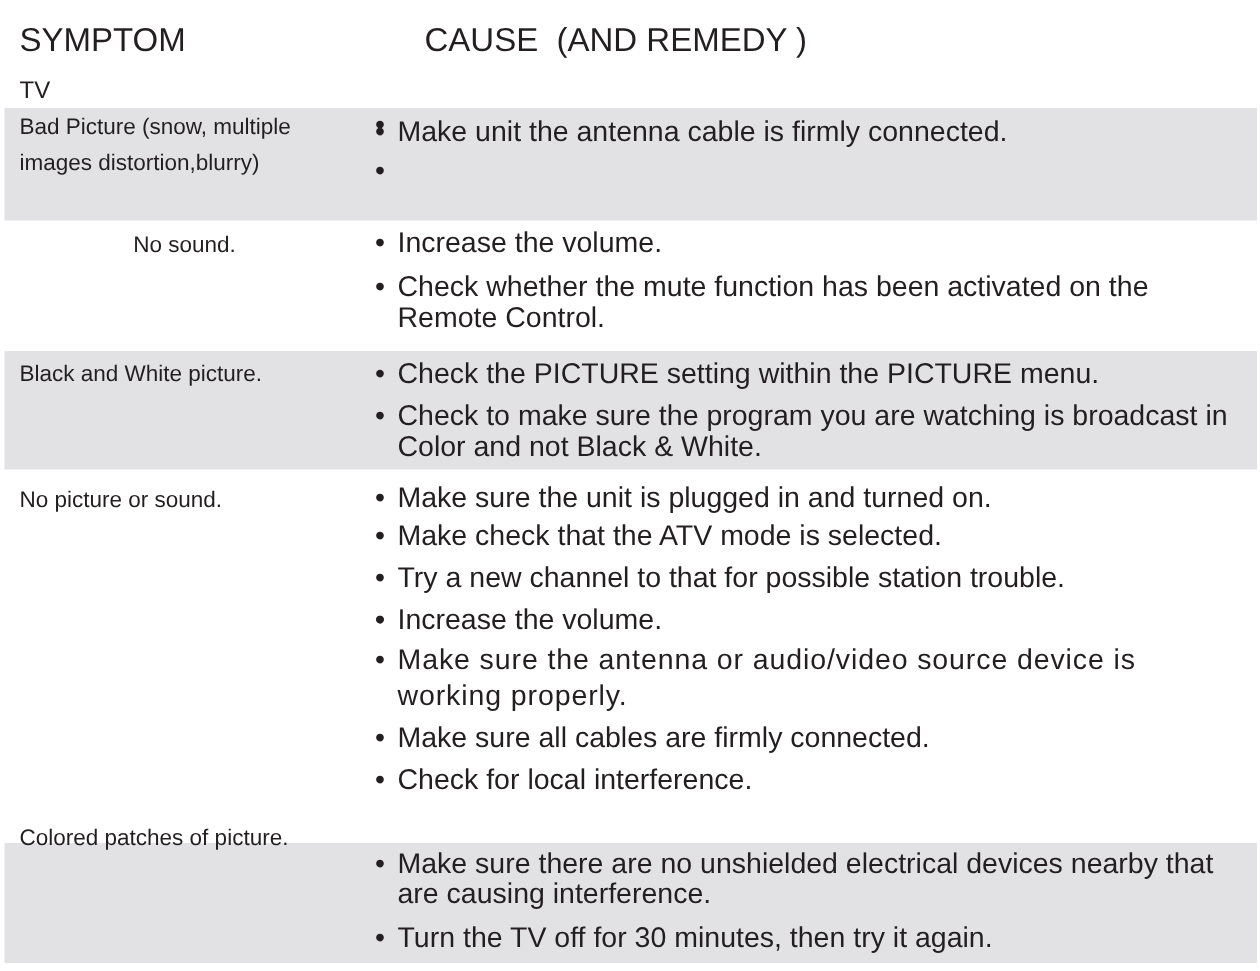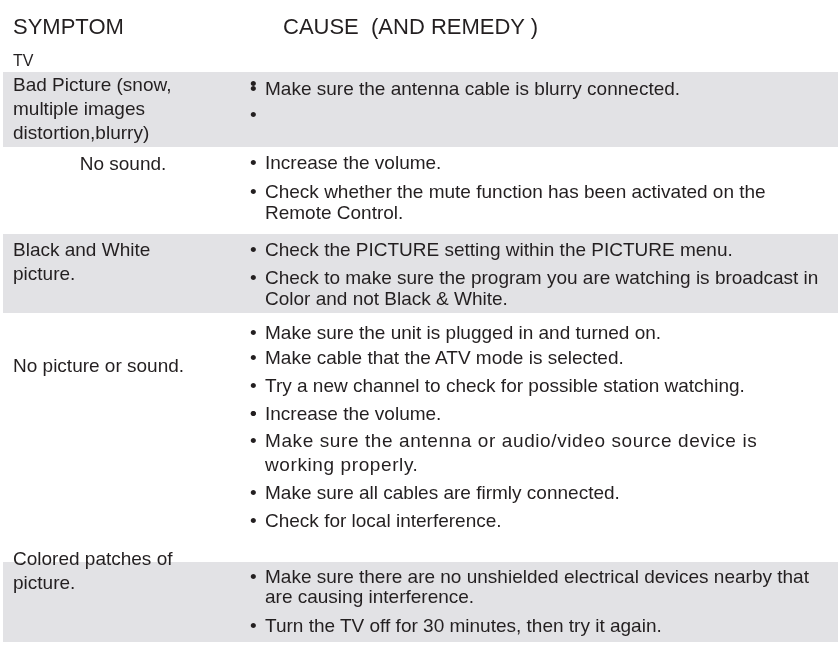--- a/index.html
+++ b/index.html
@@ -2,60 +2,60 @@
 <html><head>
   <meta charset="utf-8">
   <style>
     html, body { margin: 0; padding: 0; background: #ffffff; }
     body { width: 840px; height: 647px; position: relative; overflow: hidden;
            font-family: "Liberation Sans", sans-serif; color: #231f20; }
     .hdr { position: absolute; font-size: 22px; top: 13px; line-height: 28px; }
     .section { position: absolute; left: 13px; top: 49px; font-size: 16px; line-height: 24px; }
     .band { position: absolute; left: 3px; width: 835px; }
     .band.gray { background: #e2e2e5; }
-    .sym { position: absolute; left: 13px; font-size: 19px; line-height: 24px; width: 220px; }
+    .sym { position: absolute; left: 13px; font-size: 15px; line-height: 24px; width: 220px; }
     .items { position: absolute; left: 250px; width: 585px; margin: 0; padding: 0; list-style: none; }
     .item { position: relative; padding-left: 15px; font-size: 19px; line-height: 21px; }
     .bullet { position: absolute; left: 0; top: 0; }
   </style>
 </head>
 <body>
 
 <div class="hdr" style="left:13px;text-align:right;">SYMPTOM</div>
 <div class="hdr" style="left:283px; white-space:pre;">CAUSE  (AND REMEDY )</div>
 <div class="section">TV</div>
 
 <div class="band gray" style="top:72px; height:75px;"></div>
 <div class="sym" style="top:73px; width:200px;">Bad Picture  (snow, multiple images distortion,blurry)</div>
 <ul class="items" style="top:73px;">
   <li class="item" style="margin-bottom:5px;"><span class="bullet">•</span></li>
-  <li class="item" style="margin-bottom:5px;"><span class="bullet">•</span><span>Make sure the antenna cable is blurry connected.</span></li>
+  <li class="item" style="margin-bottom:5px;"><span class="bullet">•</span><span>Make unit the antenna cable is firmly connected.</span></li>
   <li class="item"><span class="bullet">•</span></li>
 </ul>
 
 <div class="band" style="top:147px; height:87px;"></div>
 <div class="sym" style="top:152px;text-align:center;">No sound.</div>
 <ul class="items" style="top:152px;">
   <li class="item" style="margin-bottom:8px;"><span class="bullet">•</span><span>Increase the volume.</span></li>
   <li class="item"><span class="bullet">•</span><span>Check whether the mute function has been activated on the Remote Control.</span></li>
 </ul>
 
 <div class="band gray" style="top:234px; height:79px;"></div>
 <div class="sym" style="top:238px; width:170px;">Black and  White picture.</div>
 <ul class="items" style="top:239px;">
   <li class="item" style="margin-bottom:7px;"><span class="bullet">•</span><span>Check the PICTURE setting within the PICTURE menu.</span></li>
   <li class="item"><span class="bullet">•</span><span>Check to make sure the program you are watching is broadcast in Color and not Black &amp; White.</span></li>
 </ul>
 
 <div class="band" style="top:313px; height:249px;"></div>
-<div class="sym" style="top:322px;margin-top:32px;">No picture or sound.</div>
+<div class="sym" style="top:322px;">No picture or sound.</div>
 <ul class="items" style="top:322px; width:540px;">
   <li class="item" style="margin-bottom:4px;"><span class="bullet">•</span><span>Make sure the unit is plugged in and turned on.</span></li>
-  <li class="item" style="margin-bottom:7px;"><span class="bullet">•</span><span>Make cable that the ATV mode is selected.</span></li>
-  <li class="item" style="margin-bottom:7px;"><span class="bullet">•</span><span>Try a new channel to check for possible station watching.</span></li>
+  <li class="item" style="margin-bottom:7px;"><span class="bullet">•</span><span>Make check that the ATV mode is selected.</span></li>
+  <li class="item" style="margin-bottom:7px;"><span class="bullet">•</span><span>Try a new channel to that for possible station trouble.</span></li>
   <li class="item" style="margin-bottom:5px;"><span class="bullet">•</span></li>
   <li class="item" style="margin-bottom:5px;"><span class="bullet">•</span><span>Increase the volume.</span></li>
   <li class="item" style="margin-bottom:5px; line-height:24px; letter-spacing:0.6px;"><span class="bullet">•</span><span>Make sure the antenna or audio/video source device is working properly.</span></li>
   <li class="item" style="margin-bottom:7px;"><span class="bullet">•</span><span>Make sure all cables are firmly connected.</span></li>
   <li class="item"><span class="bullet">•</span><span>Check for local interference.</span></li>
 </ul>
 
 <div class="band gray" style="top:562px; height:80px;"></div>
 <div class="sym" style="top:547px; width:180px;">Colored patches of picture.</div>
 <ul class="items" style="top:567px; width:565px;">

